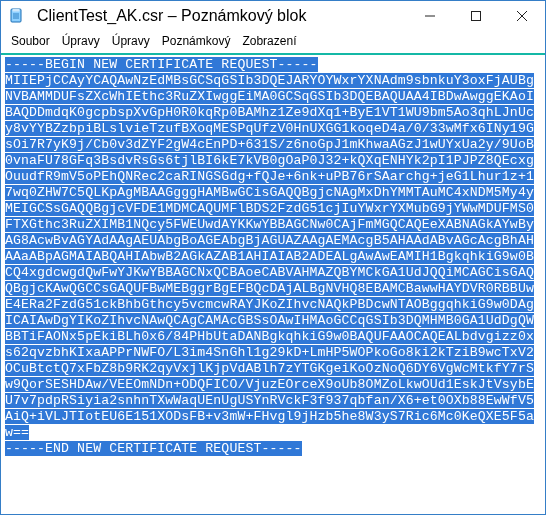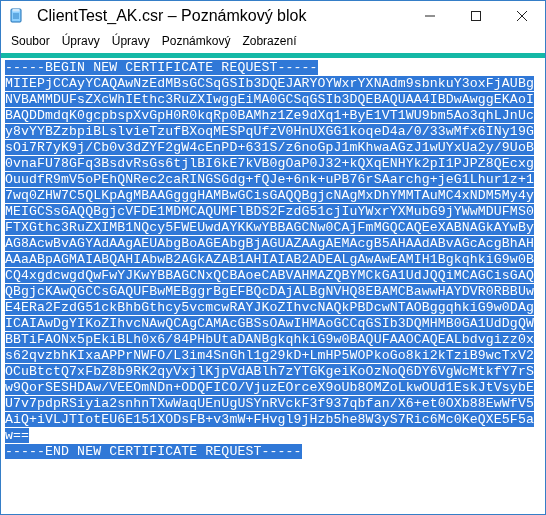--- a/index.html
+++ b/index.html
@@ -8,21 +8,21 @@
   #titlebar { height: 30px; background: #fff; display: flex; align-items: center; }
   #titlebar .icon { width: 16px; height: 16px; margin: 0 6px 0 8px; }
   #titlebar .title { flex: 0 0 auto; font-size: 16px; color: #000; white-space: nowrap; margin-left: 6px; }
   #titlebar .spacer { flex: 1 1 auto; }
   .win-btn { width: 46px; height: 30px; display: flex; align-items: center; justify-content: center; color: #222; }
   .win-btn svg { display: block; }
   
   #menubar { height: 20px; display: flex; align-items: center; padding: 0 4px 2px 4px; background: #fff; font-size: 12px; }
   .menu-item { padding: 1px 6px; text-decoration-color: rgba(0,0,0,0.6); text-underline-offset: 2px; color: #000; }
   
-  #content-wrap { flex: 1 1 auto; border-top: 5px solid #14b8a6; padding: 2px; min-height: 0; }
+  #content-wrap { flex: 1 1 auto; border-top: 2px solid #14b8a6; padding: 2px; min-height: 0; }
   #content {
     width: 100%; height: 100%; box-sizing: border-box;
     font-family: Consolas, "Courier New", monospace;
     font-size: 13.2px; line-height: 16px; letter-spacing: 0.1px;
     white-space: pre-wrap; word-break: break-all;
     color: #fff; background: #fff;
     overflow: hidden;
     padding: 0 2px;
   }
   #content .sel { background: #3078d7; }

